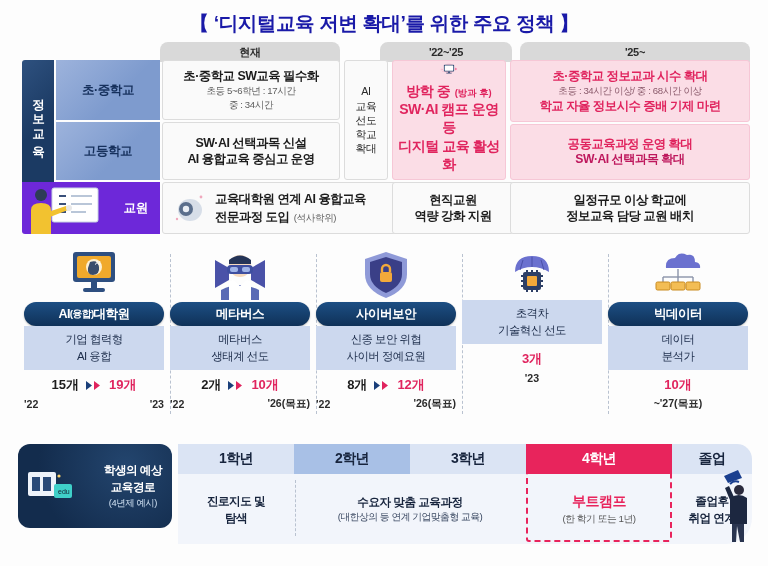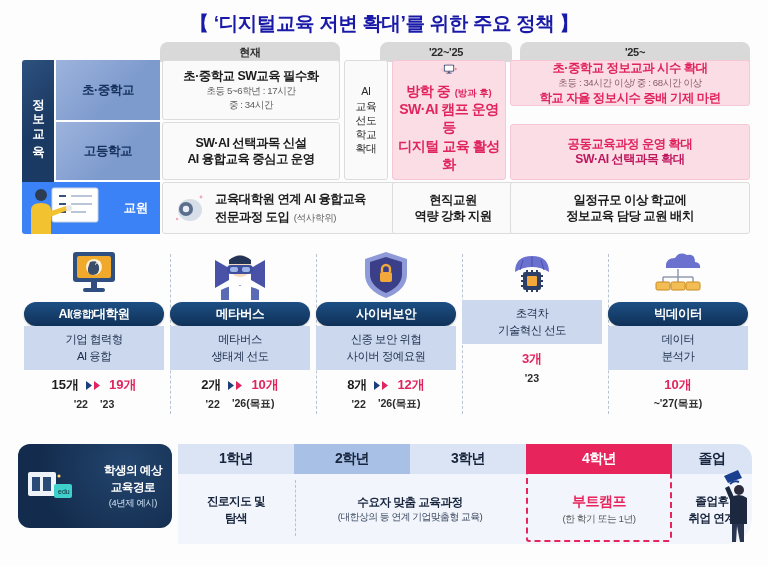--- a/index.html
+++ b/index.html
@@ -54,21 +54,21 @@
     background: #8aa4d4;
     background-image: linear-gradient(135deg,#9db3dc 0%,#7e9bce 60%);
     display: flex; align-items: center; justify-content: center;
     font-size: 12.5px; font-weight: bold; color: #16305c; letter-spacing: -0.4px;
   }
   .rowlabel.r1 { top: 0;  height: 60px; }
   .rowlabel.r2 { top: 62px; height: 58px; }
 
   .teacher-band {
     position: absolute; left: 0; top: 122px; width: 138px; height: 52px;
-    background: #3b82f6; border-radius: 0 0 0 3px;
+    background: #6d28d9; border-radius: 0 0 0 3px;
     display: flex; align-items: center; justify-content: flex-end;
     padding-right: 12px;
   }
   .teacher-band .tlabel {
     font-size: 12.5px; font-weight: bold; color: #fff; letter-spacing: -0.3px;
   }
   .teacher-ico {
     position: absolute; left: 4px; top: 2px; width: 76px; height: 50px;
   }
 
@@ -101,21 +101,21 @@
   }
 
   
   .c-p1 { left: 370px; top: 0; width: 114px; height: 120px; justify-content: flex-end; padding-bottom: 6px; }
   .c-p1 .mon { margin-bottom: 6px; }
   .c-p1 .h { font-size: 14px; line-height: 1.3; }
   .c-p1 .sub { font-size: 9.4px; font-weight: bold; color: #e0245e; }
   .c-m2 { left: 370px; top: 122px; width: 122px; height: 52px; }
 
   
-  .c-f1 { left: 488px; top: 0;  width: 240px; height: 46px; }
+  .c-f1 { left: 488px; top: 0;  width: 240px; height: 62px; }
   .c-f2 { left: 488px; top: 64px; width: 240px; height: 56px; }
   .c-f3 { left: 488px; top: 122px; width: 240px; height: 52px; }
 
   
   .sec2 { position: absolute; top: 248px; left: 18px; width: 734px; height: 172px; }
   .pillar { position: absolute; top: 0; width: 140px; height: 172px; }
   .pillar .ico { height: 52px; display: flex; align-items: flex-end; justify-content: center; }
   .pill-btn {
     margin-top: 2px; height: 24px; border-radius: 12px;
     background: #123a66;
@@ -131,21 +131,21 @@
     font-size: 11.4px; color: #1c2c4a; letter-spacing: -0.5px; line-height: 1.45;
   }
   .pill-stats { margin-top: 6px; text-align: center; }
   .stat-row1 {
     display: flex; align-items: center; justify-content: center; gap: 7px;
     font-size: 13px; font-weight: bold; color: #1c1c1c; height: 18px;
   }
   .stat-row1 .to { color: #e0245e; }
   .stat-row1 .arrow { display: inline-block; width: 16px; height: 9px; }
   .stat-row2 {
-    display: flex; align-items: center; justify-content: center; gap: 12px;
+    display: flex; align-items: center; justify-content: space-between; gap: 12px;
     font-size: 10.6px; font-weight: bold; color: #2b2b2b; height: 16px; margin-top: 2px;
   }
   .stat-row1.solo, .stat-row2.solo { justify-content: center; gap: 0; }
   .vdash {
     position: absolute; top: 6px; width: 0; height: 160px;
     border-left: 1px dashed #b9c2d0;
   }
 
   
   .sec3 { position: absolute; top: 440px; left: 18px; width: 734px; height: 110px; }

